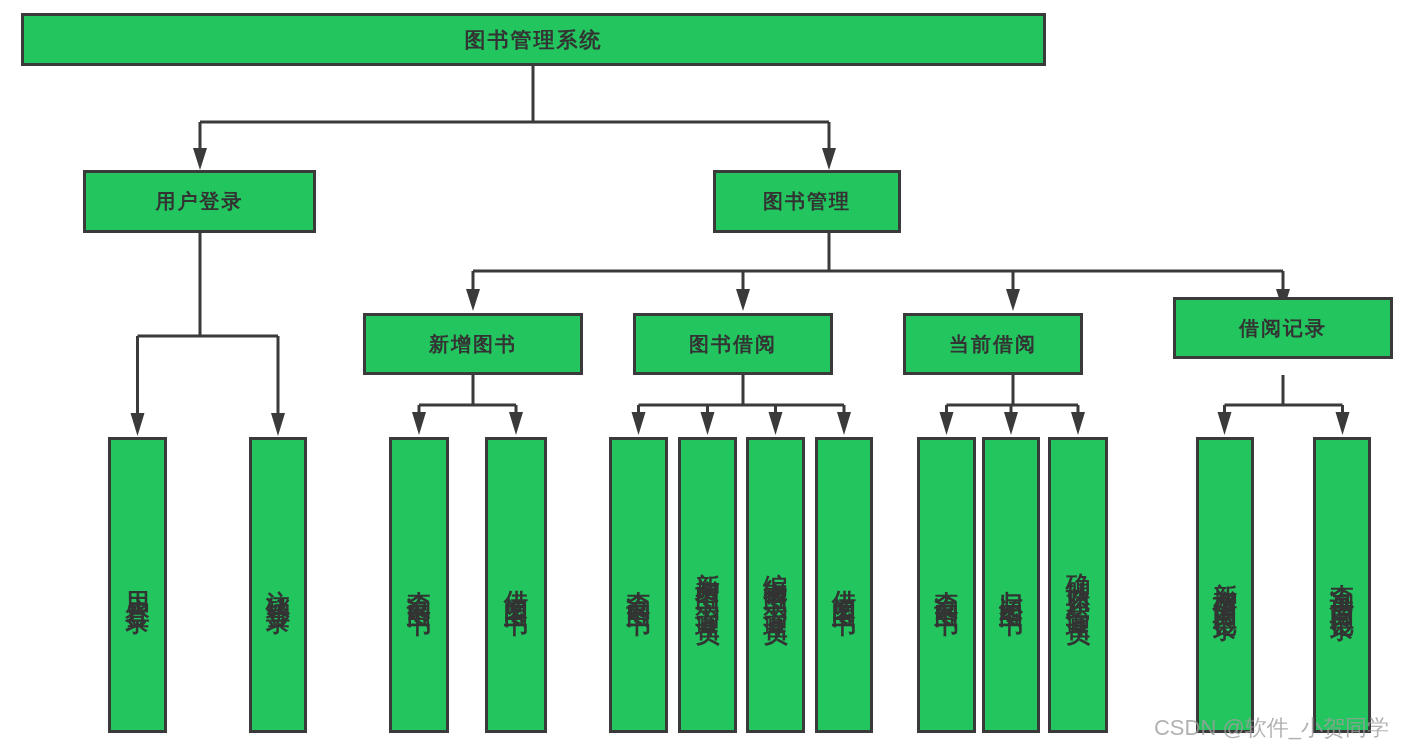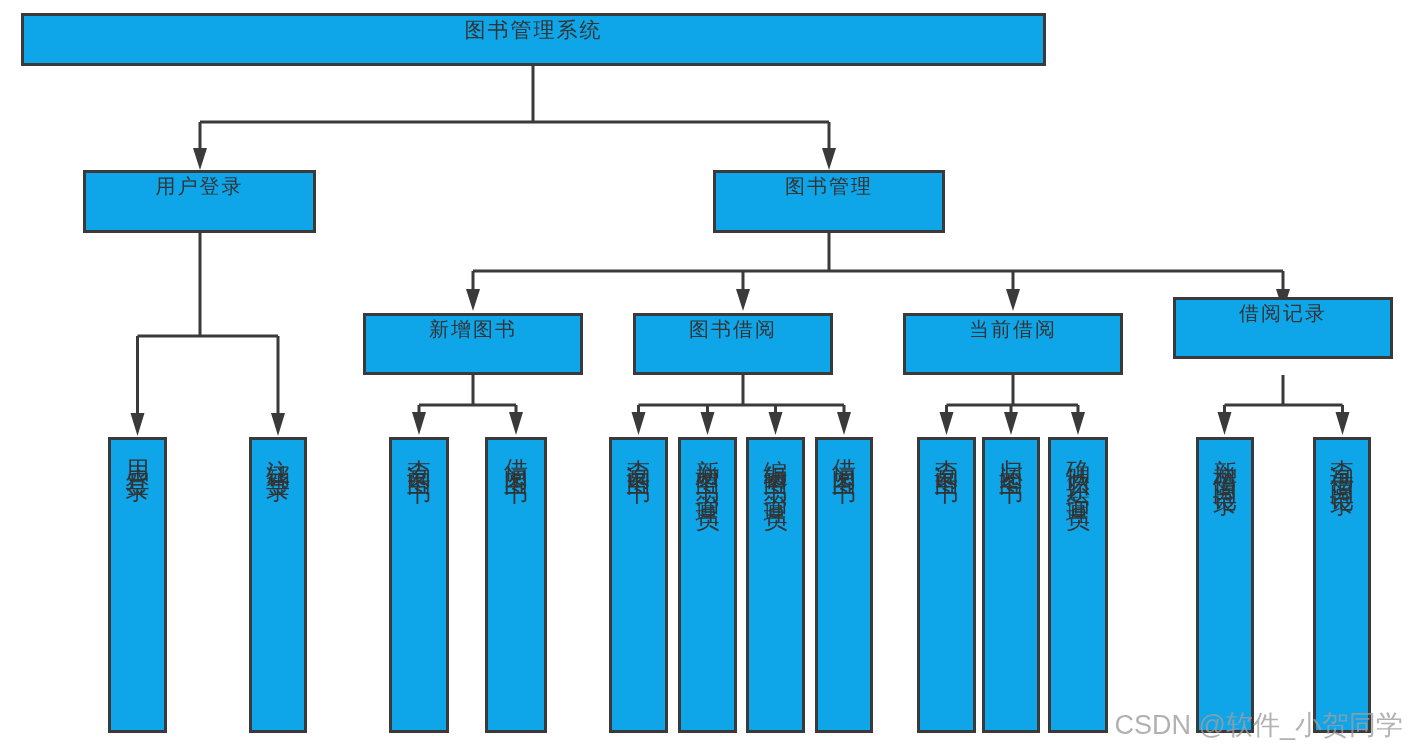--- a/index.html
+++ b/index.html
@@ -5,35 +5,35 @@
   :root{
     --line:#3a3a3a; --box_border:#3a3a3a; --text:#333333; --watermark:#9e9e9e; --bg:#ffffff;
   }
   html,body{margin:0;padding:0;background:var(--bg);}
   .canvas{
     position:relative; width:1405px; height:747px; background:var(--bg);
     font-family:"Liberation Sans", sans-serif; color:var(--text); overflow:hidden;
   }
   .connectors{position:absolute;left:0;top:0;width:1405px;height:747px;}
   .box{
-    position:absolute; box-sizing:border-box; background:#0ea5e9;
+    position:absolute; box-sizing:border-box; background:#22c55e;
     border:3px solid var(--box_border);
-    display:flex; align-items:flex-start; justify-content:center;
+    display:flex; align-items:center; justify-content:center;font-weight:bold;
   }
   .h-label{font-size:20px; letter-spacing:2px; white-space:nowrap;}
   .root .h-label{font-size:21px;}
   .leaf{width:60px; height:296px;}
   .v-label{
     writing-mode:vertical-rl; text-orientation:mixed;
     font-size:24px; letter-spacing:7px; line-height:1;
     max-height:288px; white-space:nowrap;
   }
   .watermark{
-    position:absolute; right:2px; bottom:4px;
-    font-size:27px; color:var(--watermark); opacity:.8; white-space:nowrap;
+    position:absolute; right:16px; bottom:4px;
+    font-size:22px; color:var(--watermark); opacity:.8; white-space:nowrap;
   }
 </style>
 </head>
 <body>
 
 <div class="canvas">
 
   <svg class="connectors" viewBox="0 0 1405 747" xmlns="http://www.w3.org/2000/svg" aria-hidden="true">
     <g stroke="#3a3a3a" stroke-width="3" fill="none">
       <path d="M533 66 V122 M200 122 H829 M200 122 V149 M829 122 V149"></path>
@@ -55,31 +55,31 @@
     </g>
   </svg>
 
   <div class="box root" style="left:21px;top:13px;width:1025px;height:53px">
     <span class="h-label">图书管理系统</span>
   </div>
 
   <div class="box" style="left:83px;top:170px;width:233px;height:63px">
     <span class="h-label">用户登录</span>
   </div>
-  <div class="box" style="left:713px;top:170px;width:232px;height:63px">
+  <div class="box" style="left:713px;top:170px;width:188px;height:63px">
     <span class="h-label">图书管理</span>
   </div>
 
   <div class="box" style="left:363px;top:313px;width:220px;height:62px">
     <span class="h-label">新增图书</span>
   </div>
   <div class="box" style="left:633px;top:313px;width:200px;height:62px">
     <span class="h-label">图书借阅</span>
   </div>
-  <div class="box" style="left:903px;top:313px;width:220px;height:62px">
+  <div class="box" style="left:903px;top:313px;width:180px;height:62px">
     <span class="h-label">当前借阅</span>
   </div>
   <div class="box" style="left:1173px;top:297px;width:220px;height:62px">
     <span class="h-label">借阅记录</span>
   </div>
 
   <div class="box leaf" style="left:108px;top:437px;width:59px">
     <span class="v-label">用户登录</span>
   </div>
   <div class="box leaf" style="left:249px;top:437px;width:58px">

